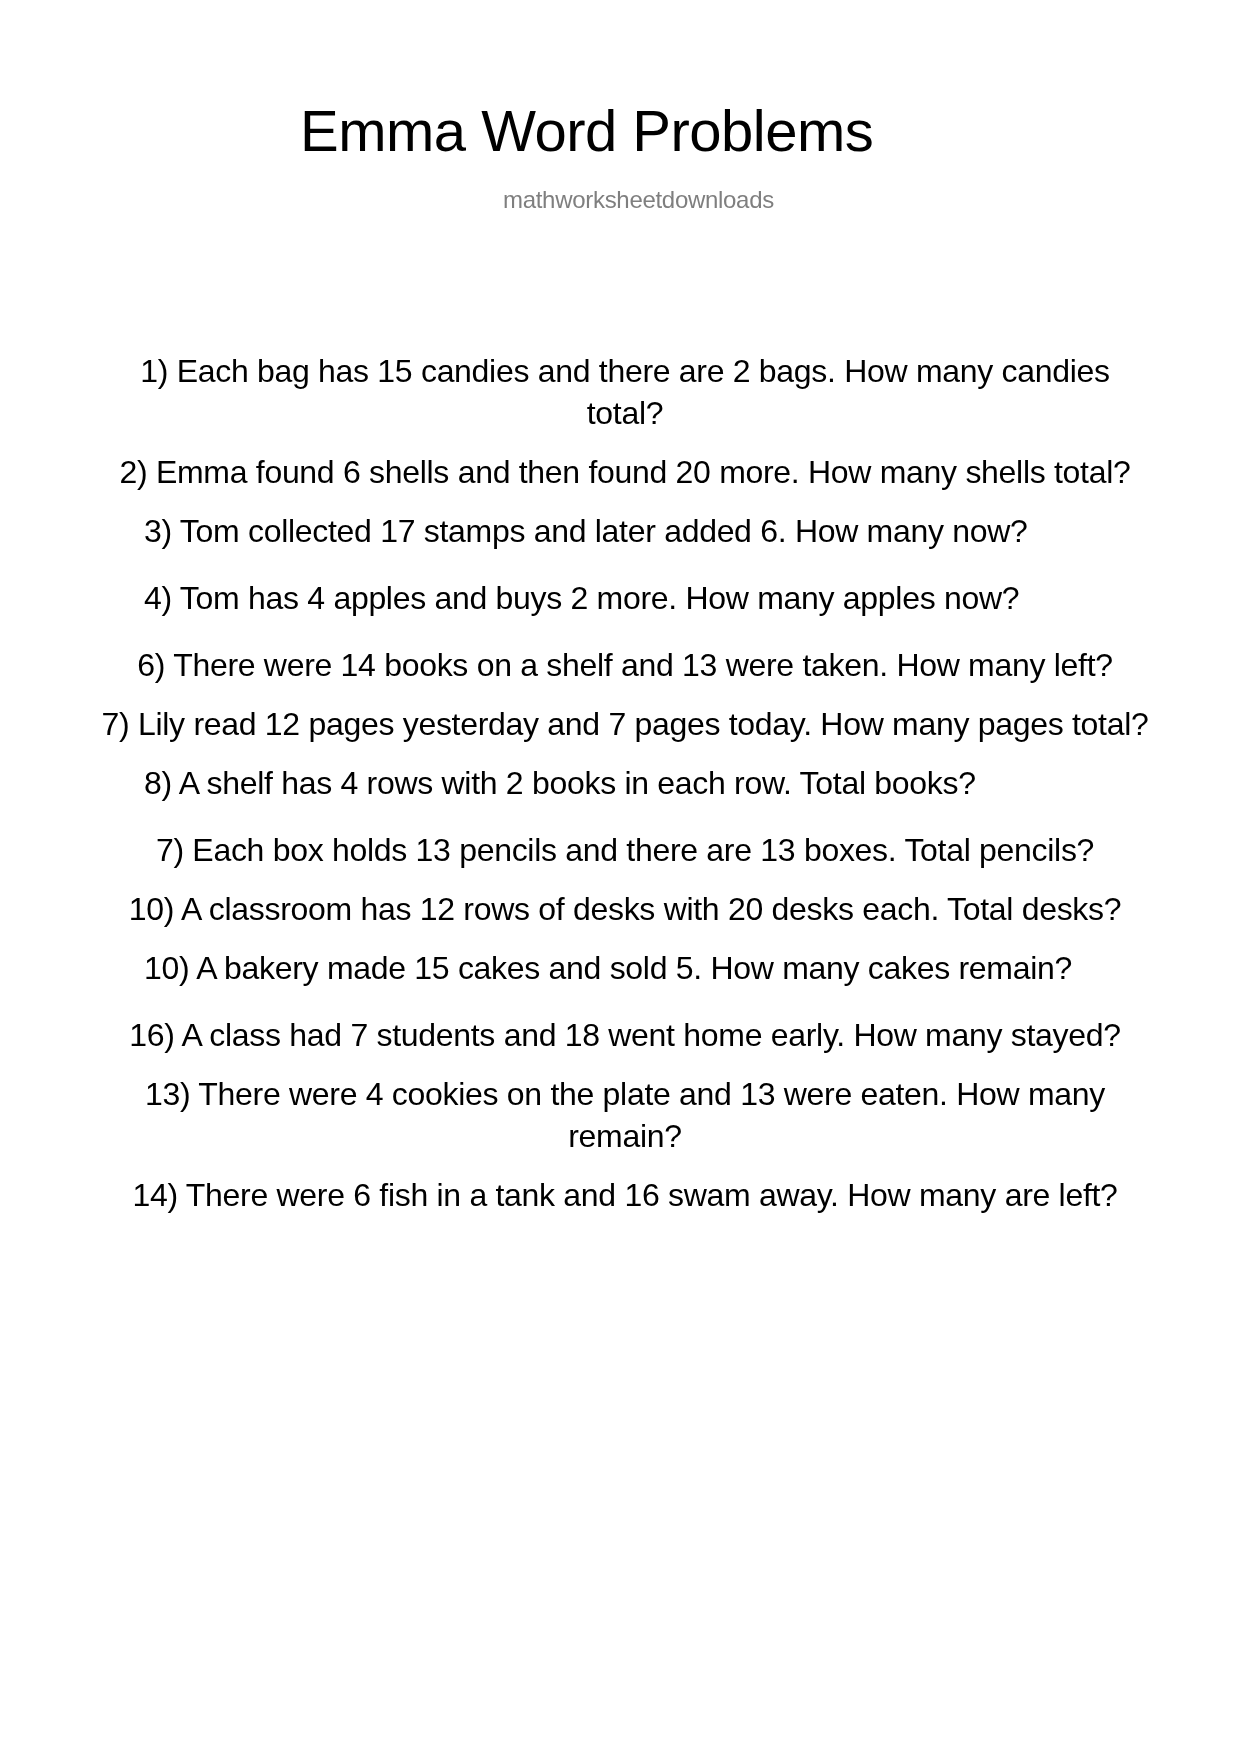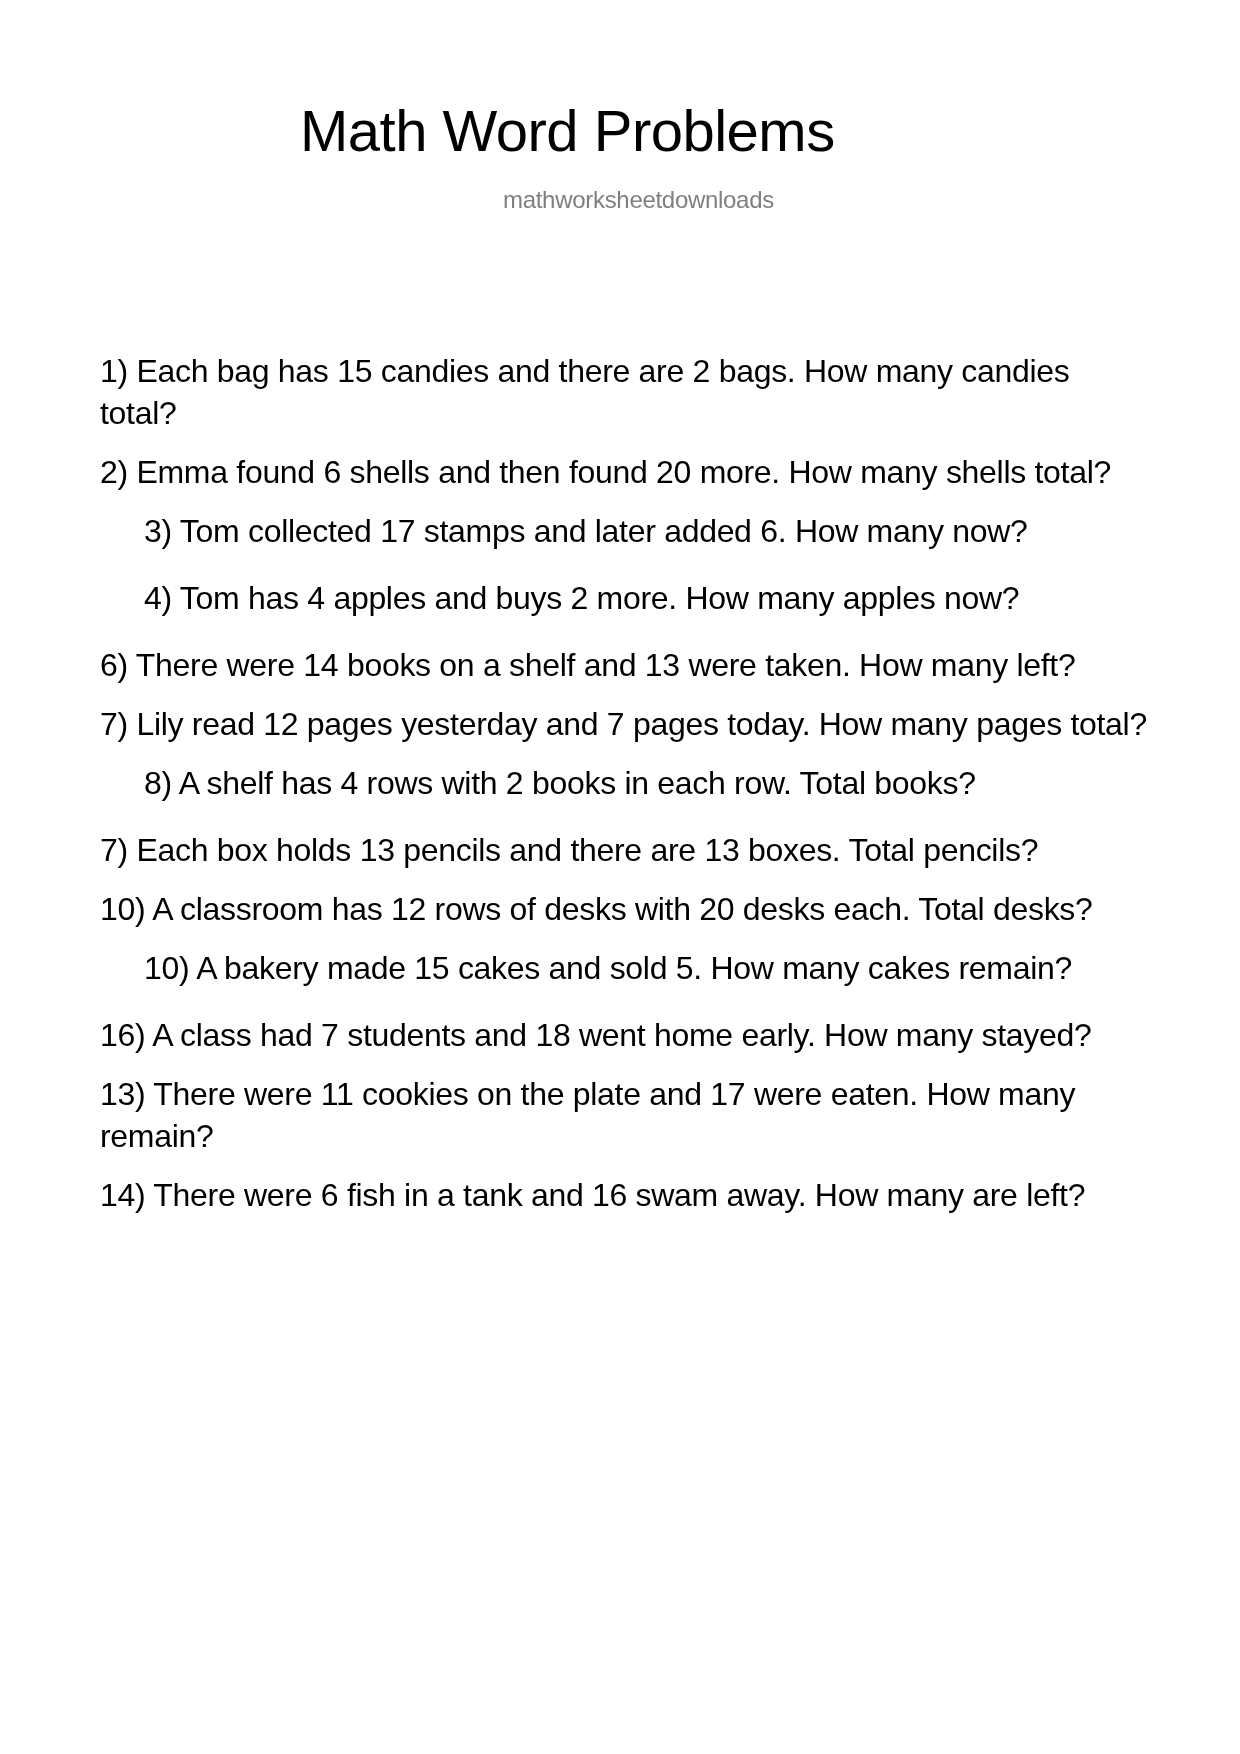--- a/index.html
+++ b/index.html
@@ -42,36 +42,36 @@
       margin: 0;
       padding: 0;
       list-style: none;
     }
     .problem {
       font-size: 32px;
       line-height: 42px;
       margin: 0;
       letter-spacing: -0.3px;
     }
-    .problem.two-line { margin-bottom: 17px; }
+    .problem.two-line { margin-bottom: 17px; text-align: center; }
     .problem.one-line { margin-bottom: 25px; margin-left: 44px; }
   </style>
 </head>
 <body>
 
-<div class="title">Math Word Problems</div>
+<div class="title">Emma Word Problems</div>
 <div class="subtitle">mathworksheetdownloads</div>
 
 <ol class="problems">
   <li class="problem two-line">1) Each bag has 15 candies and there are 2 bags. How many candies total?</li>
   <li class="problem two-line">2) Emma found 6 shells and then found 20 more. How many shells total?</li>
   <li class="problem one-line">3) Tom collected 17 stamps and later added 6. How many now?</li>
   <li class="problem one-line">4) Tom has 4 apples and buys 2 more. How many apples now?</li>
   <li class="problem two-line">6) There were 14 books on a shelf and 13 were taken. How many left?</li>
   <li class="problem two-line">7) Lily read 12 pages yesterday and 7 pages today. How many pages total?</li>
   <li class="problem one-line">8) A shelf has 4 rows with 2 books in each row. Total books?</li>
   <li class="problem two-line">7) Each box holds 13 pencils and there are 13 boxes. Total pencils?</li>
   <li class="problem two-line">10) A classroom has 12 rows of desks with 20 desks each. Total desks?</li>
   <li class="problem one-line">10) A bakery made 15 cakes and sold 5. How many cakes remain?</li>
   <li class="problem two-line">16) A class had 7 students and 18 went home early. How many stayed?</li>
-  <li class="problem two-line">13) There were 11 cookies on the plate and 17 were eaten. How many remain?</li>
+  <li class="problem two-line">13) There were 4 cookies on the plate and 13 were eaten. How many remain?</li>
   <li class="problem two-line">14) There were 6 fish in a tank and 16 swam away. How many are left?</li>
 </ol>
 
 </body></html>

